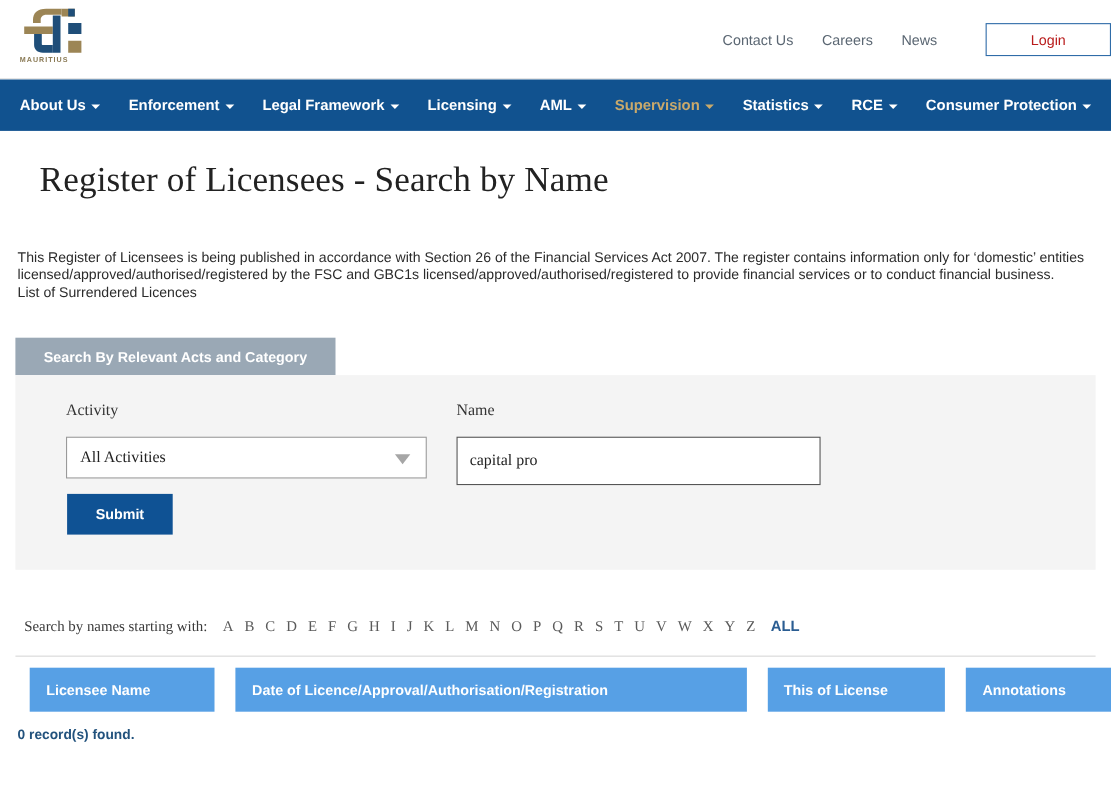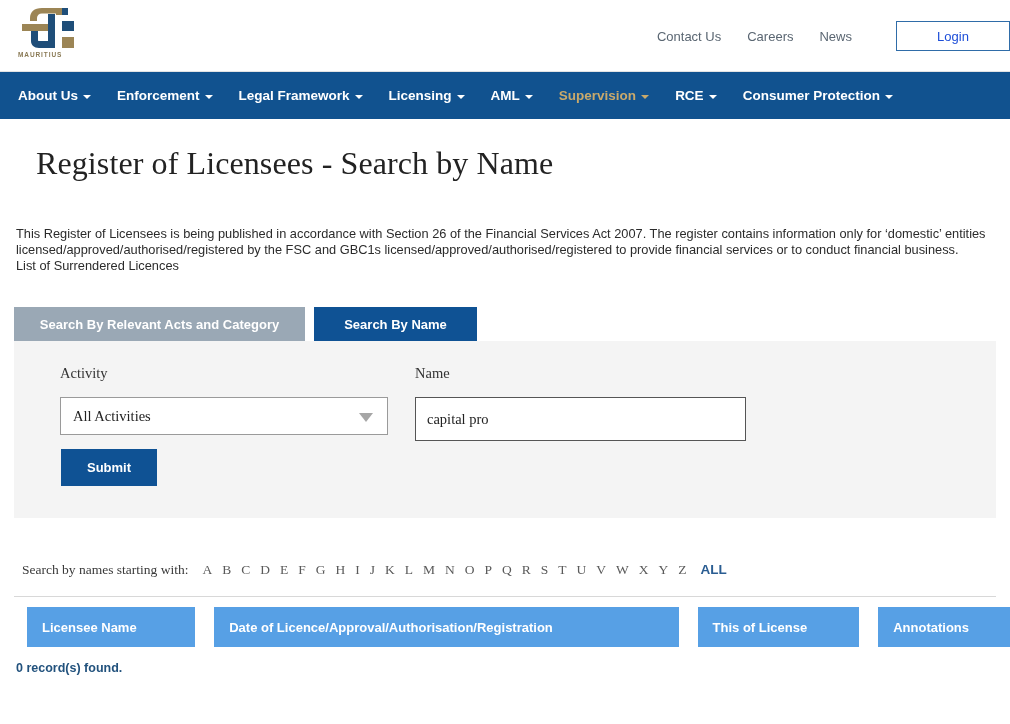--- a/index.html
+++ b/index.html
@@ -51,21 +51,21 @@
   }
   .login-btn {
     margin-left: 18px;
     width: 114px;
     height: 30px;
     border: 1px solid #2f6ca8;
     display: flex;
     align-items: center;
     justify-content: center;
     font-size: 13px;
-    color: #1d4ed8;
+    color: #b91c1c;
     background: #ffffff;
     cursor: pointer;
   }
 
   
   .nav {
     height: 47px;
     background: #11528f;
     display: flex;
     align-items: center;
@@ -318,20 +318,24 @@
   </div>
   <div class="nav-item">
     <span>AML</span>
     <span class="caret"></span>
   </div>
   <div class="nav-item active">
     <span>Supervision</span>
     <span class="caret"></span>
   </div>
   <div class="nav-item">
+    <span>Statistics</span>
+    <span class="caret"></span>
+  </div>
+  <div class="nav-item">
     <span>RCE</span>
     <span class="caret"></span>
   </div>
   <div class="nav-item">
     <span>Consumer Protection</span>
     <span class="caret"></span>
   </div>
   <div class="nav-item">
     
     
@@ -341,21 +345,20 @@
 <h1 class="page-title">Register of Licensees - Search by Name</h1>
 
 <div class="intro">
   <span class="line">This Register of Licensees is being published in accordance with Section 26 of the Financial Services Act 2007. The register contains information only for ‘domestic’ entities</span>
   <span class="line">licensed/approved/authorised/registered by the FSC and GBC1s licensed/approved/authorised/registered to provide financial services or to conduct financial business.</span>
   <span class="line">List of Surrendered Licences</span>
 </div>
 
 <div class="tabs">
   <div class="tab tab-inactive">Search By Relevant Acts and Category</div>
-  <div class="tab tab-active">Search By Name</div>
 </div>
 
 <div class="panel">
   <div class="field-label lbl-activity">Activity</div>
   <div class="select-box">
     <span class="val">All Activities</span>
     <span class="select-arrow"></span>
   </div>
 
   <div class="field-label lbl-name">Name</div>

